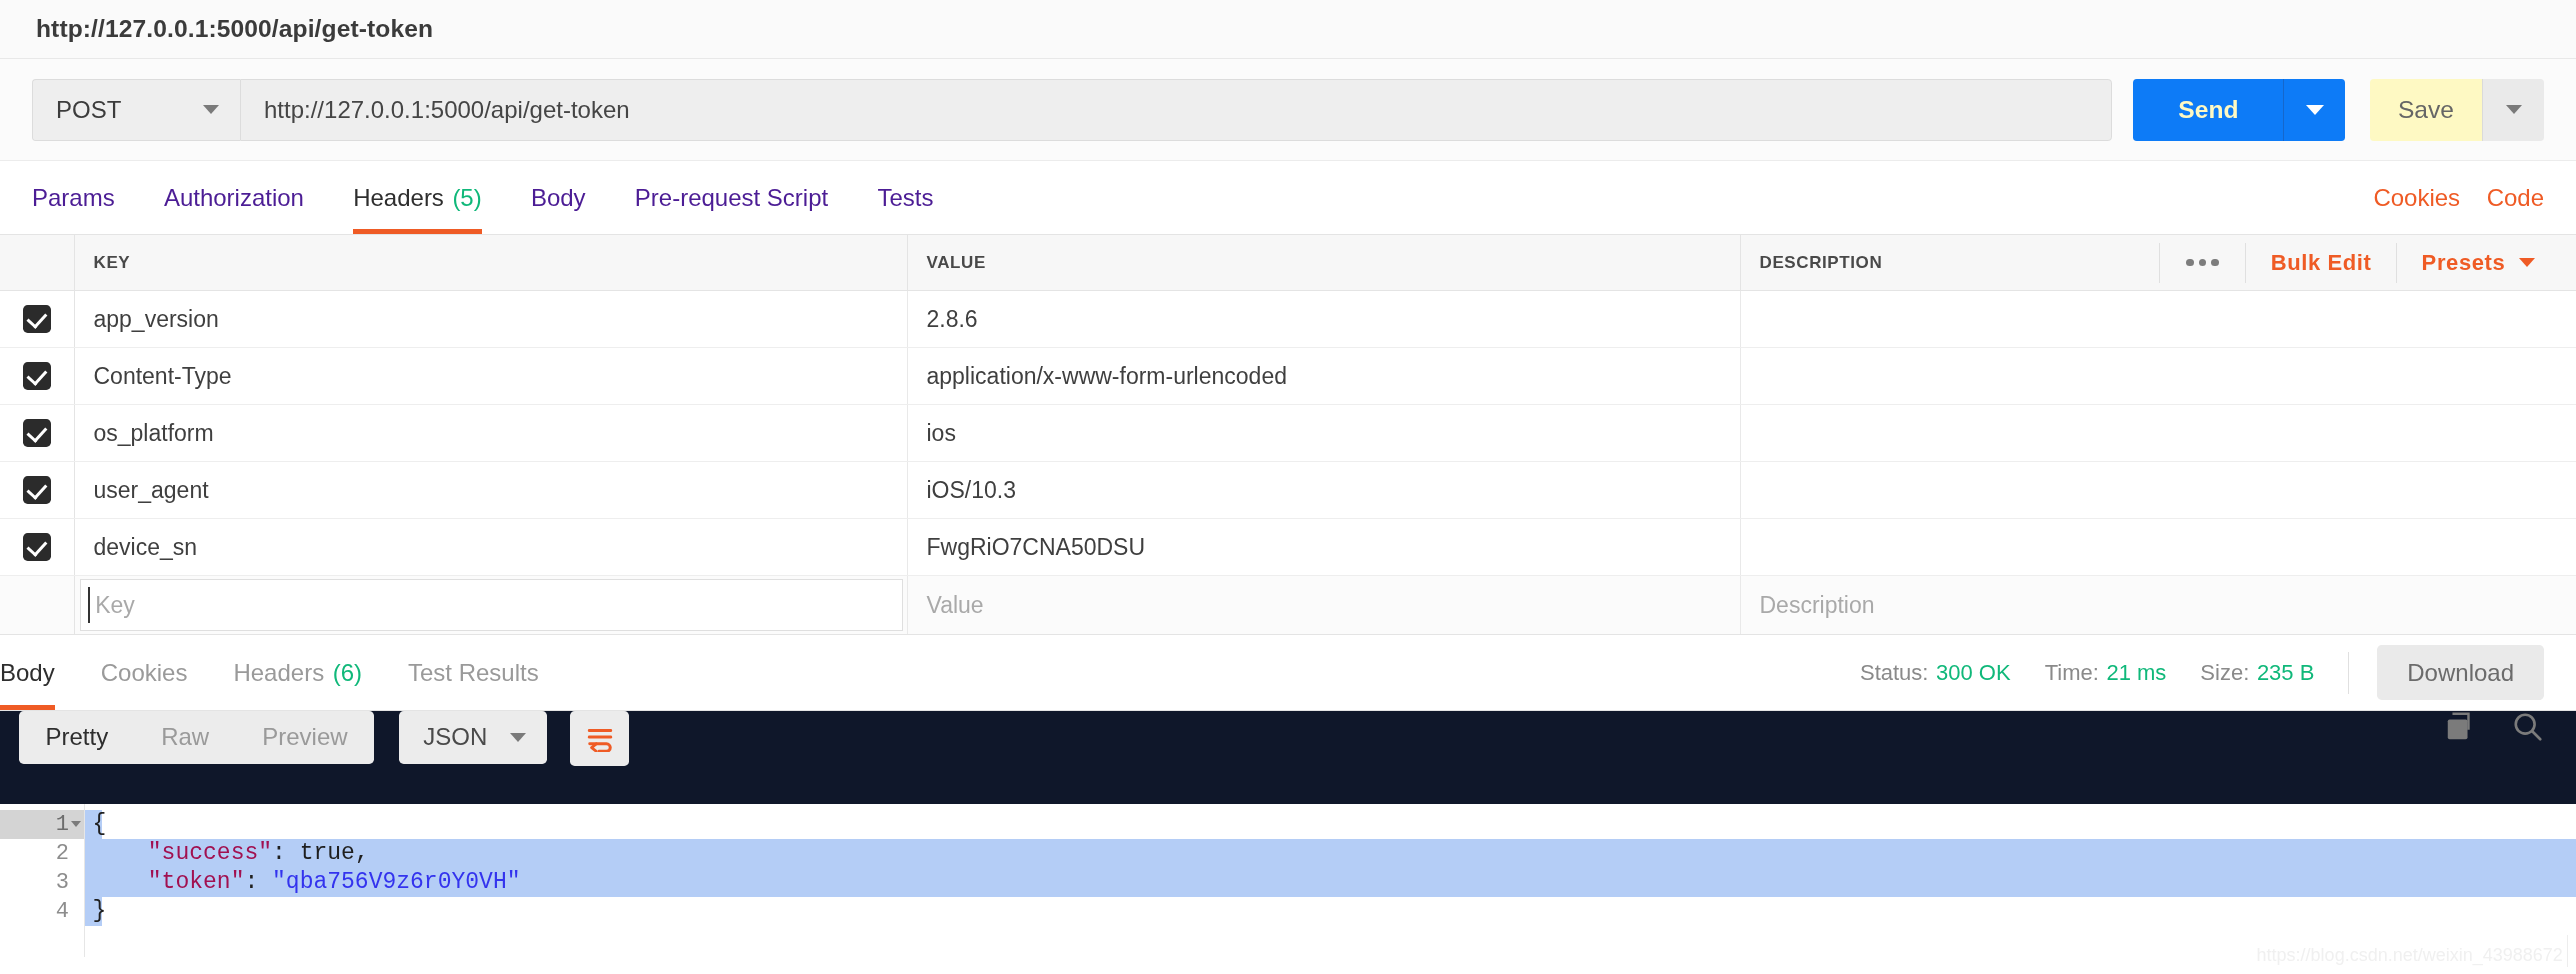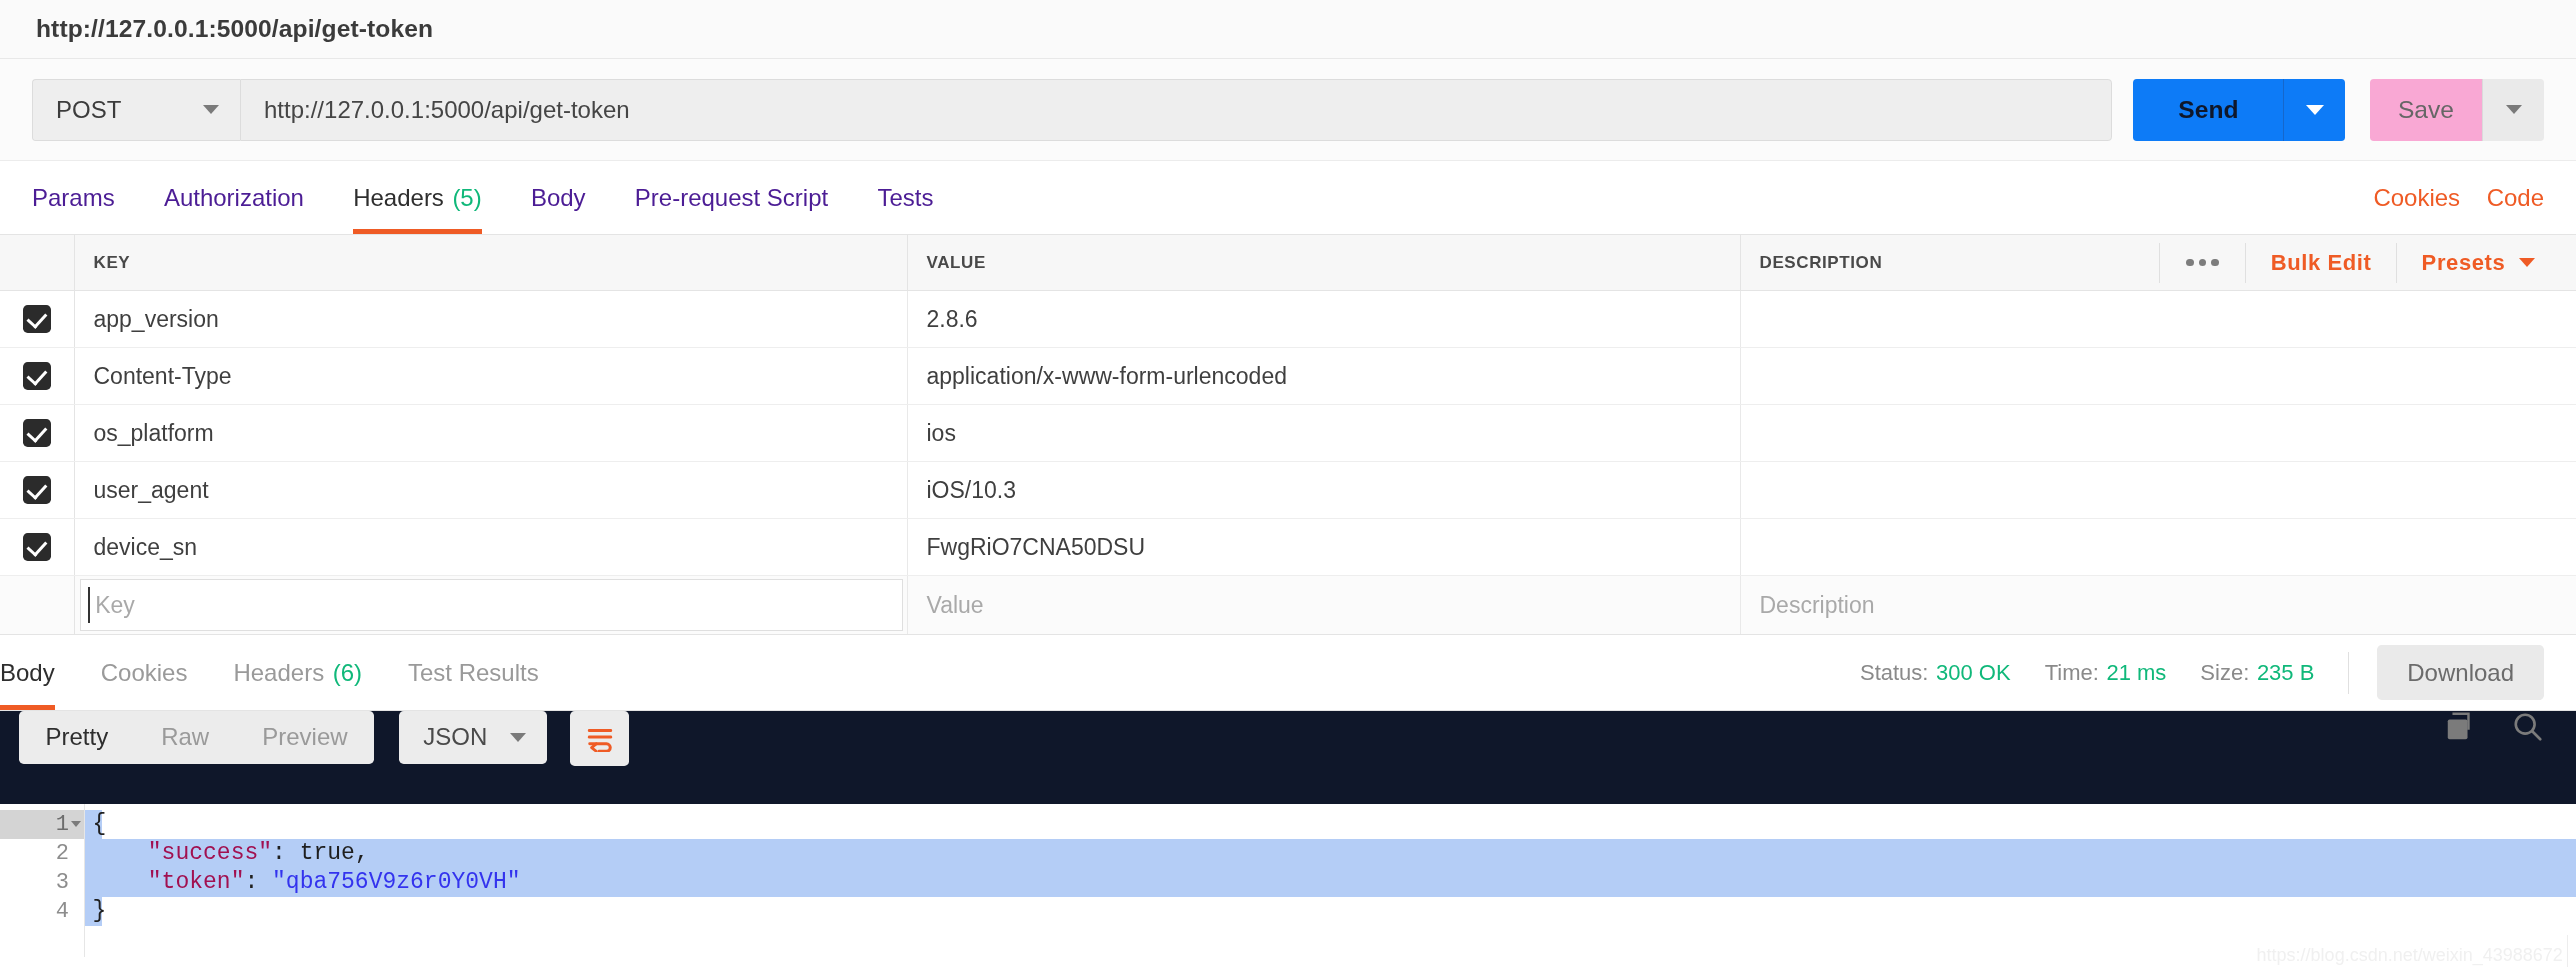--- a/index.html
+++ b/index.html
@@ -58,42 +58,42 @@
     padding-left: 23px;
     font-size: 24px; color: #454545;
     cursor: text;
   }
   .send-group { display: flex; margin-left: 21px; }
   .send-btn {
     width: 150px; height: 62px;
     background: #0d7bf7;
     border-radius: 3.8px 0 0 3.8px;
     display: flex; align-items: center; justify-content: center;
-    color: #0f172a; font-size: 24.6px; font-weight: bold;
+    color: #fef9c3; font-size: 24.6px; font-weight: bold;
     cursor: pointer;
     text-align: right;
   }
   .send-caret-btn {
     width: 62px; height: 62px;
     background: #0d7bf7;
     border-left: 0.9px solid #1567cc;
     border-radius: 0 3.8px 3.8px 0;
     display: flex; align-items: center; justify-content: center;
     cursor: pointer;
   }
   .caret-white {
     width: 0; height: 0;
     border-left: 9.5px solid transparent;
     border-right: 9.5px solid transparent;
     border-top: 10.4px solid #ffffff;
   }
   .save-group { display: flex; margin-left: 24.6px; }
   .save-btn {
     width: 112px; height: 62px;
-    background: #f9a8d4;
+    background: #fef9c3;
     border-radius: 3.8px 0 0 3.8px;
     display: flex; align-items: center; justify-content: center;
     color: #666666; font-size: 24.6px;
     cursor: pointer;
   }
   .save-caret-btn {
     width: 62px; height: 62px;
     background: #eaeaea;
     border-left: 0.9px solid #dadada;
     border-radius: 0 3.8px 3.8px 0;

